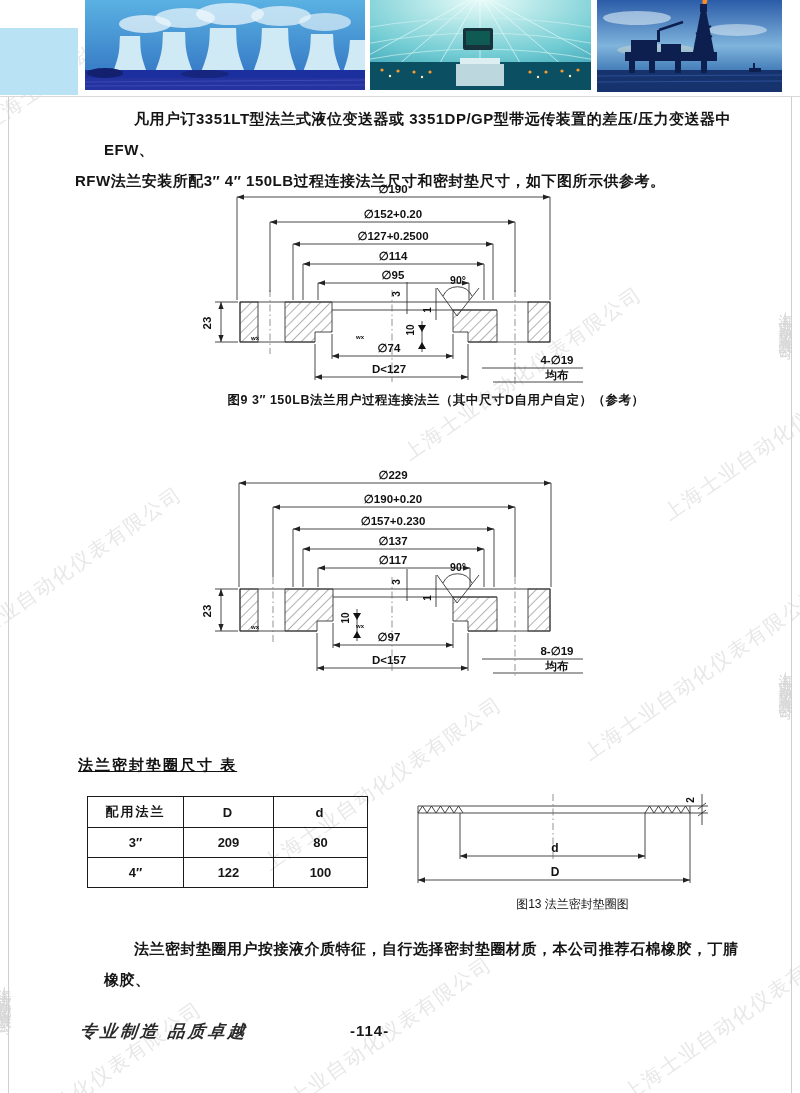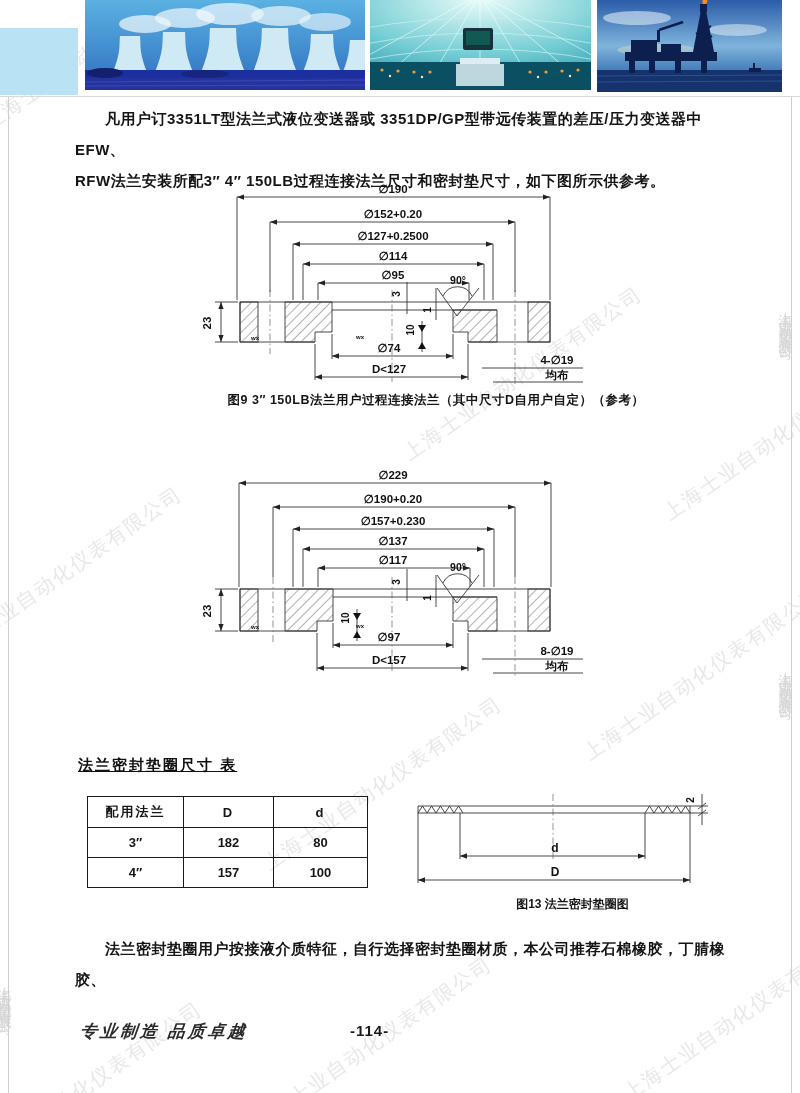--- a/index.html
+++ b/index.html
@@ -10,26 +10,26 @@
   }
   .abs{position:absolute;}
   
   .hdr-blue{left:0;top:28px;width:78px;height:67px;background:#b9e3f4;}
   .photo{top:0;height:90px;overflow:hidden;}
   .photo svg{display:block;}
   .hdr-rule{left:0;top:96px;width:800px;height:1px;background:#d9d9d9;}
   .vline{top:97px;width:1px;height:996px;background:#cfcfcf;}
   
   .para{left:75px;width:665px;font-size:15px;line-height:31px;font-weight:700;color:#151515;letter-spacing:.5px;}
-  .para .ind{text-indent:30px;}
+  .para .ind{text-indent:30px;margin-left:29px;}
   
   .fig{position:absolute;}
   .fig text{font-family:"Liberation Sans",sans-serif;fill:#111;}
   .caption{left:0;width:800px;text-align:center;font-size:12.5px;font-weight:700;color:#151515;letter-spacing:.5px;}
-  .caption13{left:405px;width:335px;text-align:center;font-size:12px;font-weight:700;color:#151515;}
+  .caption13{left:405px;width:335px;text-align:center;font-size:12px;font-weight:400;color:#151515;}
   
   .tbl-title{left:78px;top:756px;font-size:15px;font-weight:800;letter-spacing:2px;color:#111;text-decoration:underline;}
   table.gasket{position:absolute;left:87px;top:796px;width:280px;border-collapse:collapse;table-layout:fixed;}
   table.gasket th,table.gasket td{
     border:1.6px solid #1a1a1a;text-align:center;vertical-align:middle;
     font-size:13px;color:#161616;padding:0;margin-top:34px;
   }
   table.gasket th{height:30px;font-weight:700;letter-spacing:2px;}
   table.gasket td{height:29px;font-weight:600;}
   
@@ -375,26 +375,26 @@
         <col style="width:94px">
       </colgroup>
     <tbody>
         <tr>
       <th>配用法兰</th>
       <th>D</th>
       <th>d</th>
     </tr>
     <tr>
       <td>3″</td>
-      <td>182</td>
+      <td>209</td>
       <td>80</td>
     </tr>
     <tr>
       <td>4″</td>
-      <td>157</td>
+      <td>122</td>
       <td>100</td>
     </tr>
   </tbody>
     </table>
 
   <svg class="fig" style="left:405px;top:786px;" width="335" height="110" viewBox="0 0 335 110">
     <defs>
       <marker id="ar13" orient="auto-start-reverse" markerWidth="9" markerHeight="6" refX="8" refY="3">
         <path d="M0,0 L8,3 L0,6 Z" fill="#222"></path>
       </marker>

